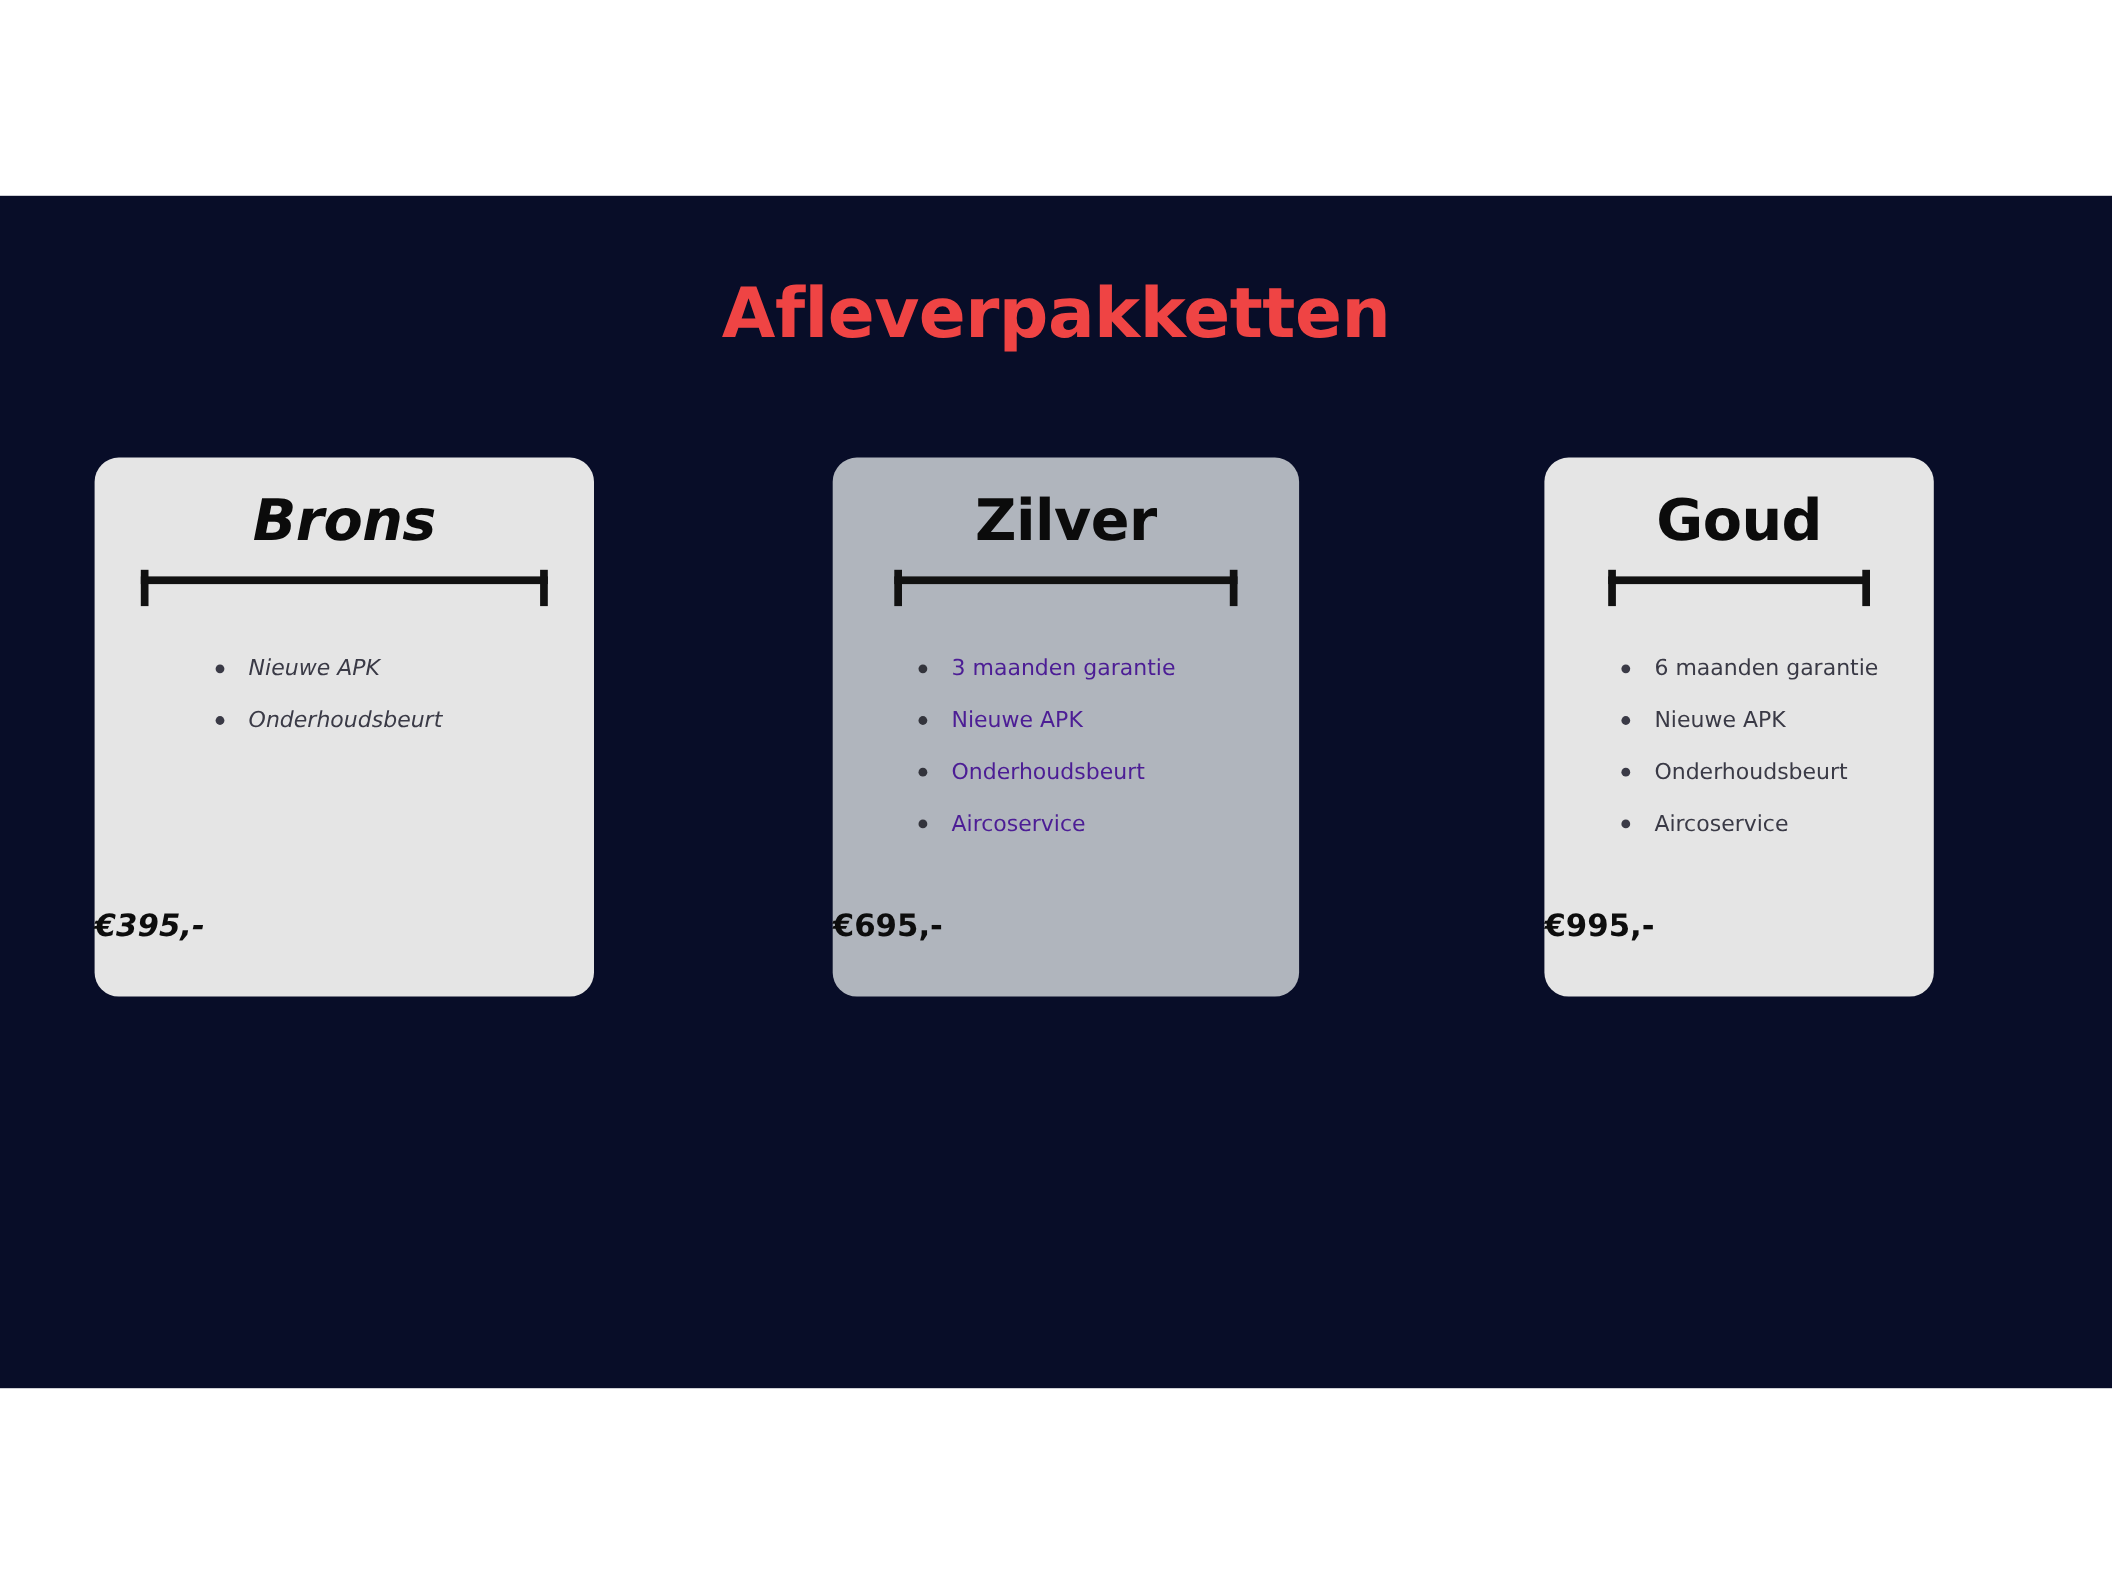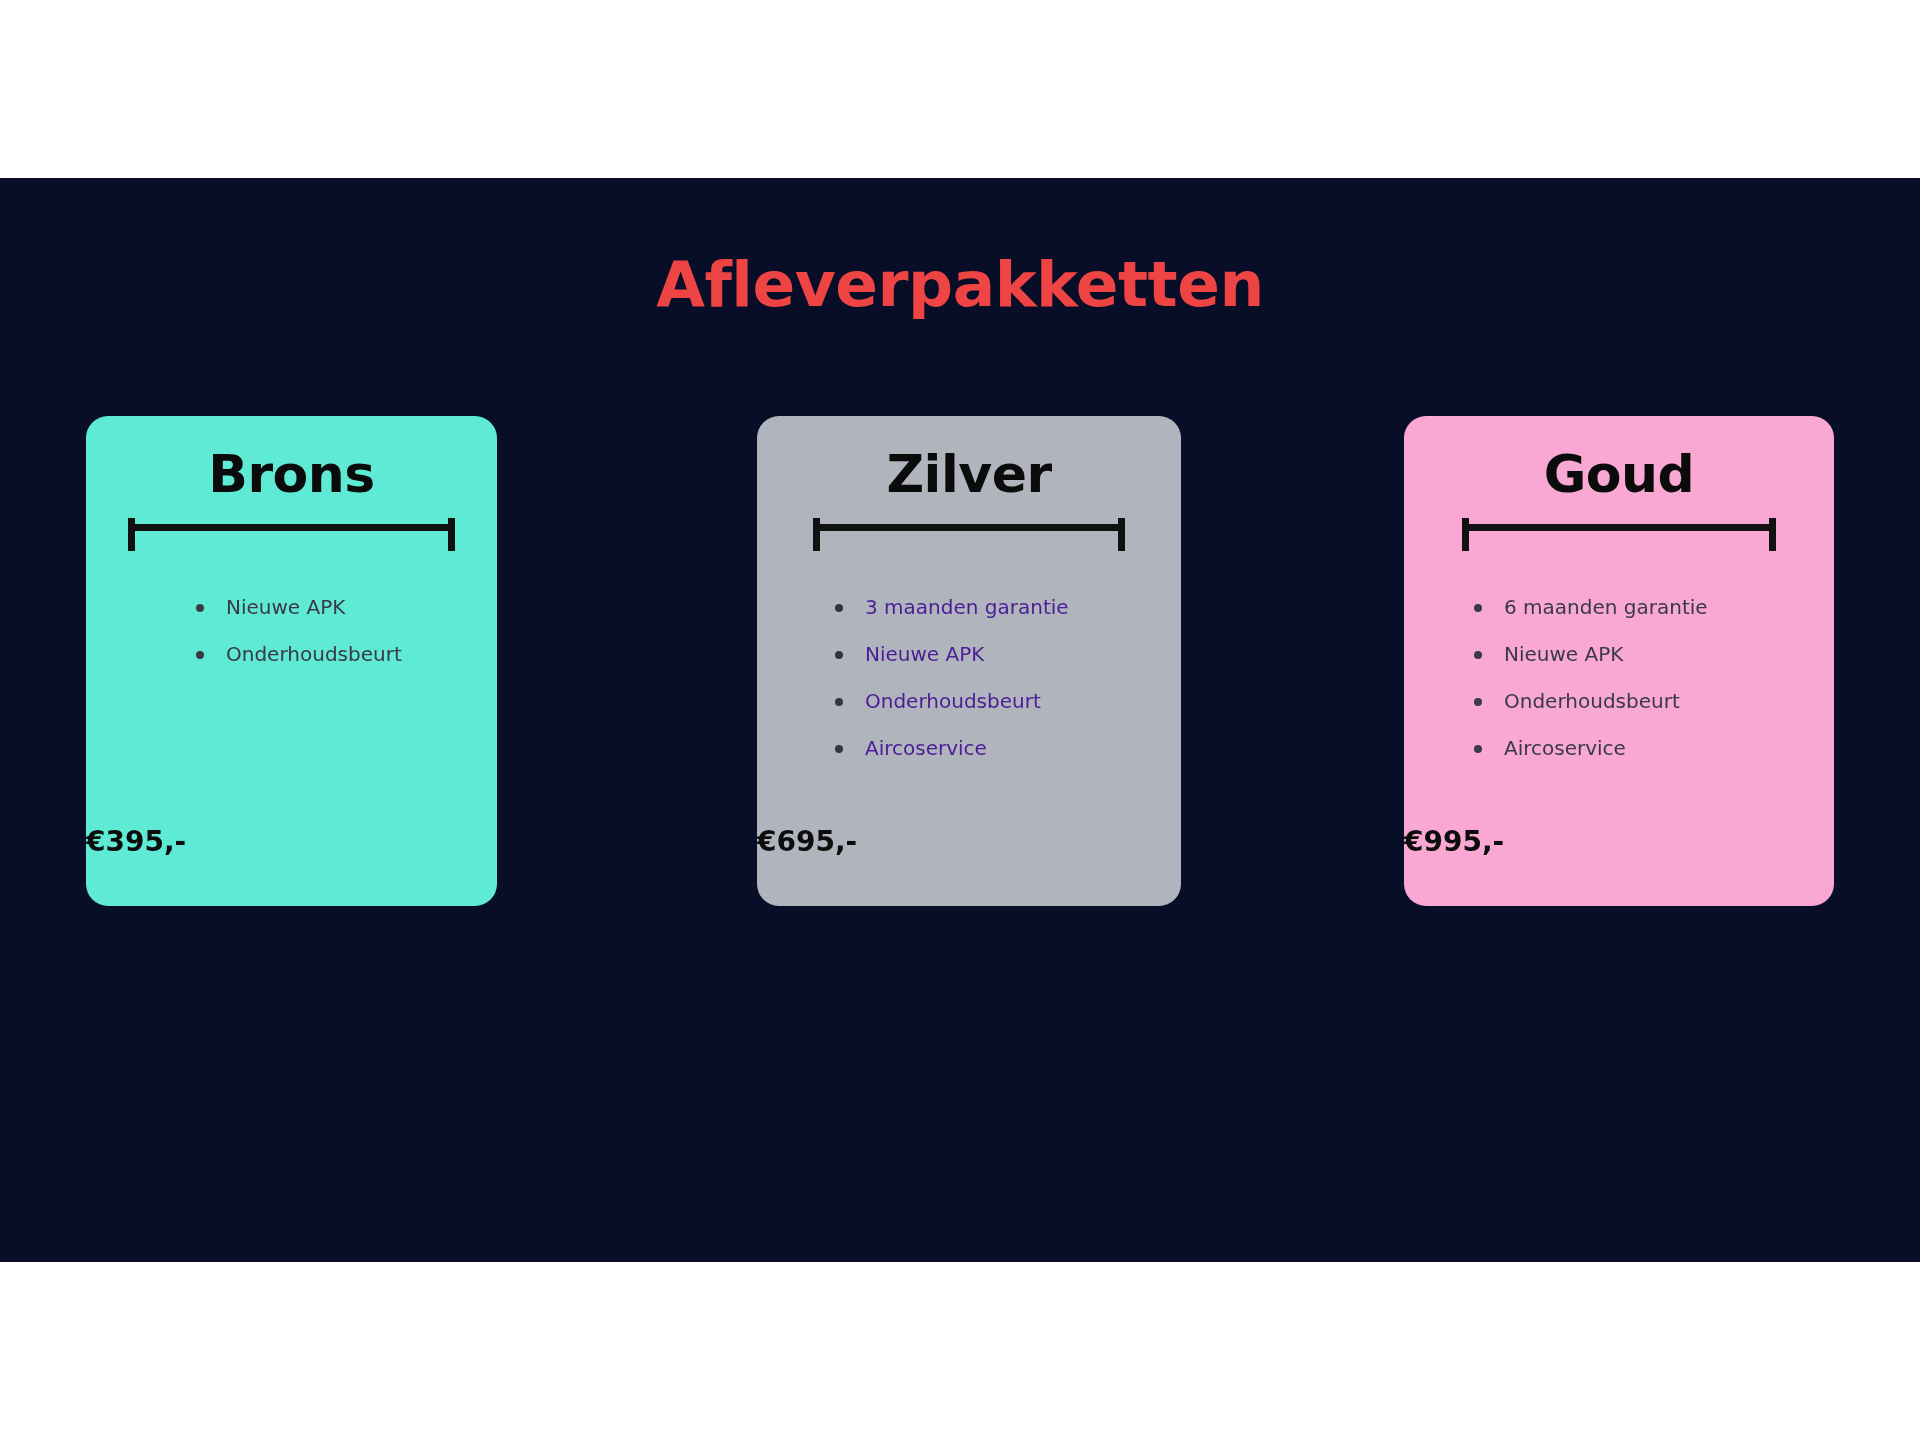--- a/index.html
+++ b/index.html
@@ -53,37 +53,38 @@
   .card {
     position: absolute;
     top: 0;
     border-radius: 22px;
     box-sizing: border-box;
     padding: 0;
   }
 
   .card.bronze {
     left: 86px;
-    width: 411px;
-    height: 490px;
-    background: #5eead4;
+    width: 454px;
+    height: 490px;
+    background: #e5e5e5;
+    font-style: italic;
   }
 
   .card.silver {
     left: 757px;
     width: 424px;
     height: 490px;
     background: #b0b5bd;
   }
 
   .card.gold {
     left: 1404px;
-    width: 430px;
-    height: 490px;
-    background: #f9a8d4;
+    width: 354px;
+    height: 490px;
+    background: #e5e5e5;
   }
 
   .card-title {
     position: absolute;
     left: 0;
     top: 28px;
     width: 100%;
     text-align: center;
     color: #0b0b0b;
     font-size: 52px;

